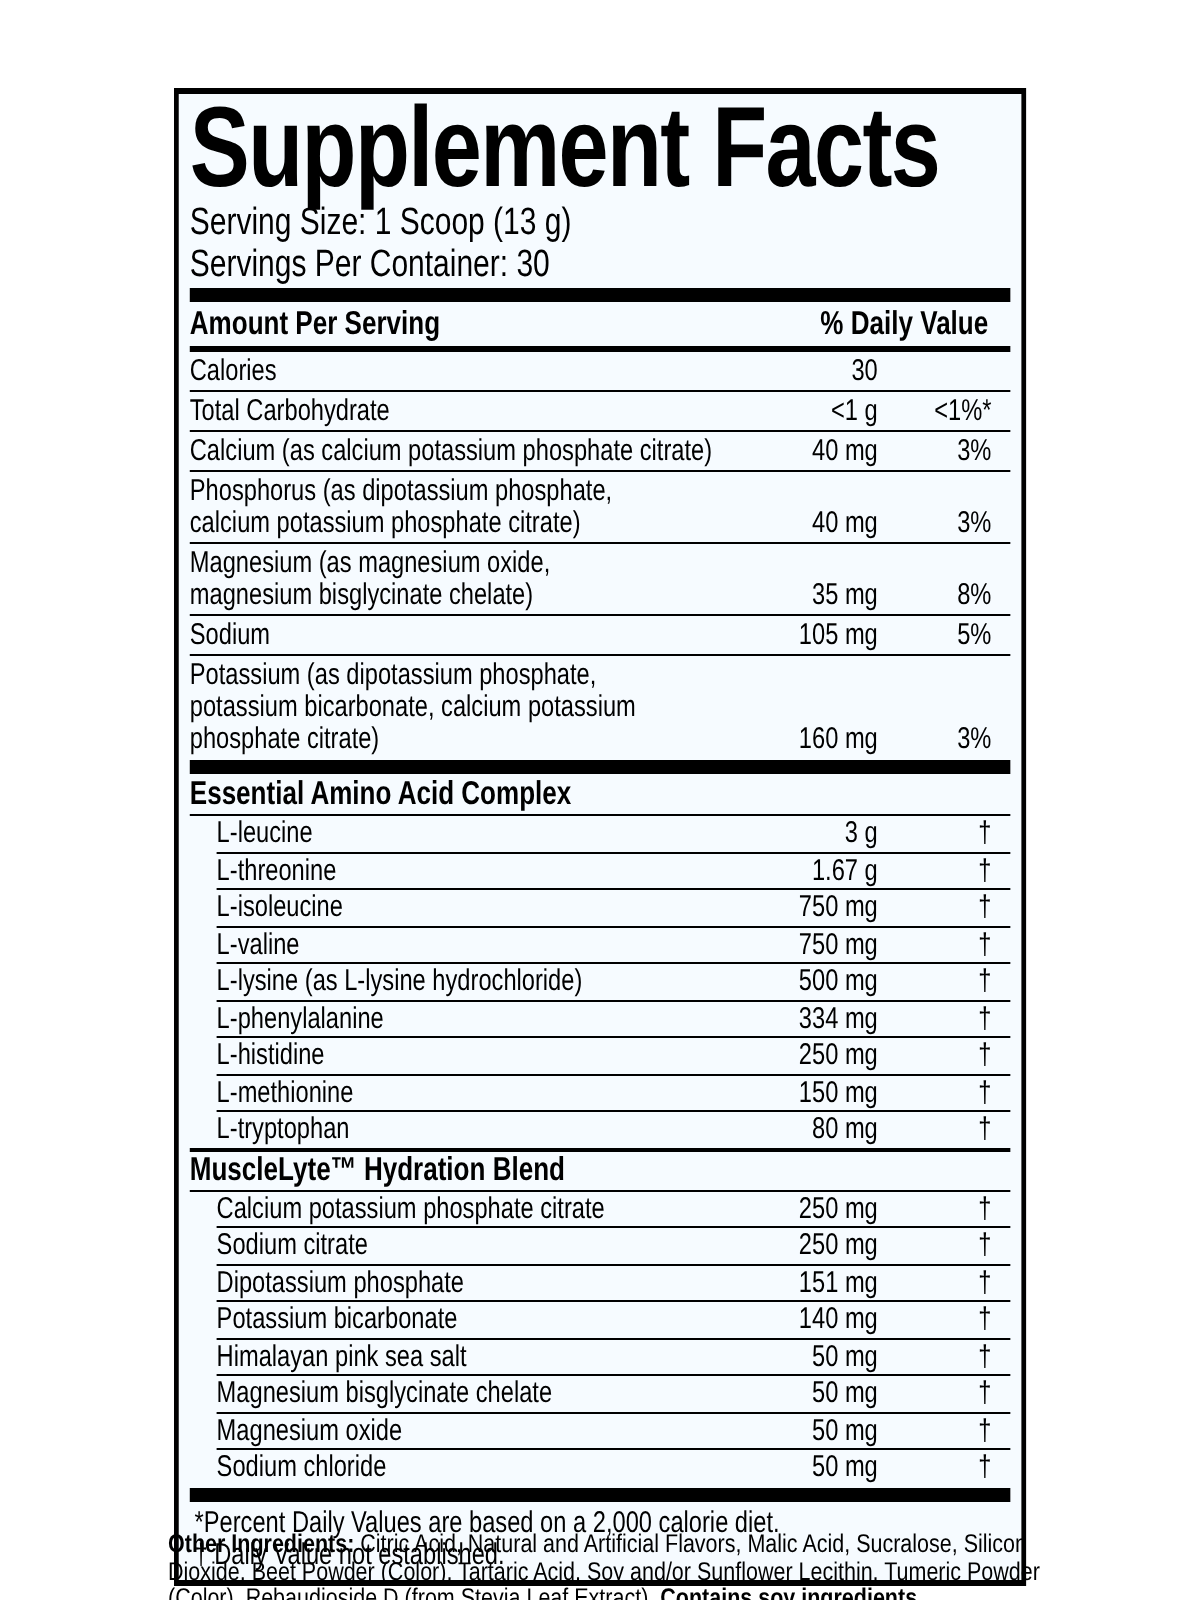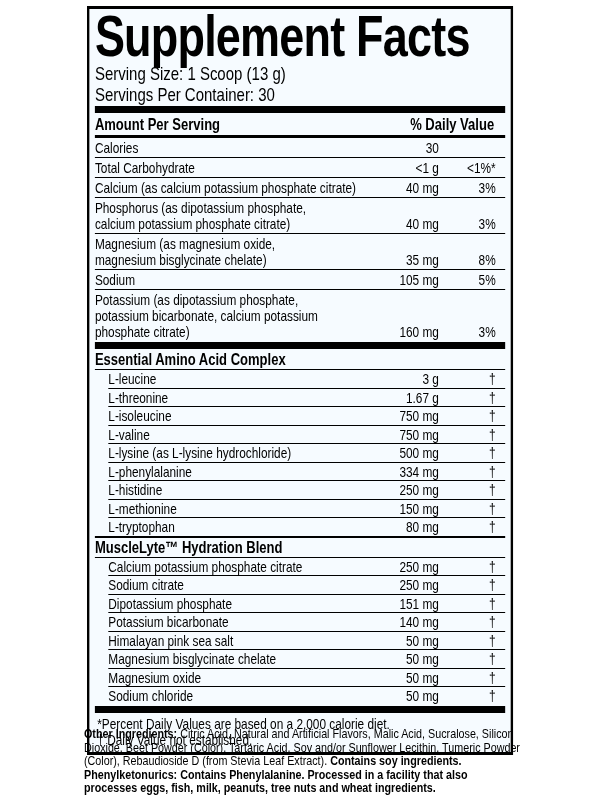--- a/index.html
+++ b/index.html
@@ -4,21 +4,21 @@
 <style>
   * { margin: 0; padding: 0; box-sizing: border-box; }
   html, body { width: 600px; height: 800px; }
   body {
     background: #ffffff;
     font-family: "Liberation Sans", sans-serif;
     color: #000;
     position: relative;
     overflow: hidden;
   }
-  .page { position: absolute; inset: 0; }
+  .page { position: absolute; inset: 0; margin-top: 38px; }
 
   
   .facts-box {
     position: absolute;
     left: 87px; top: 6px;
     width: 540px;
     transform: scaleX(0.789);
     transform-origin: left top;
     border: 3px solid #000;
     background: #f6fbff;

